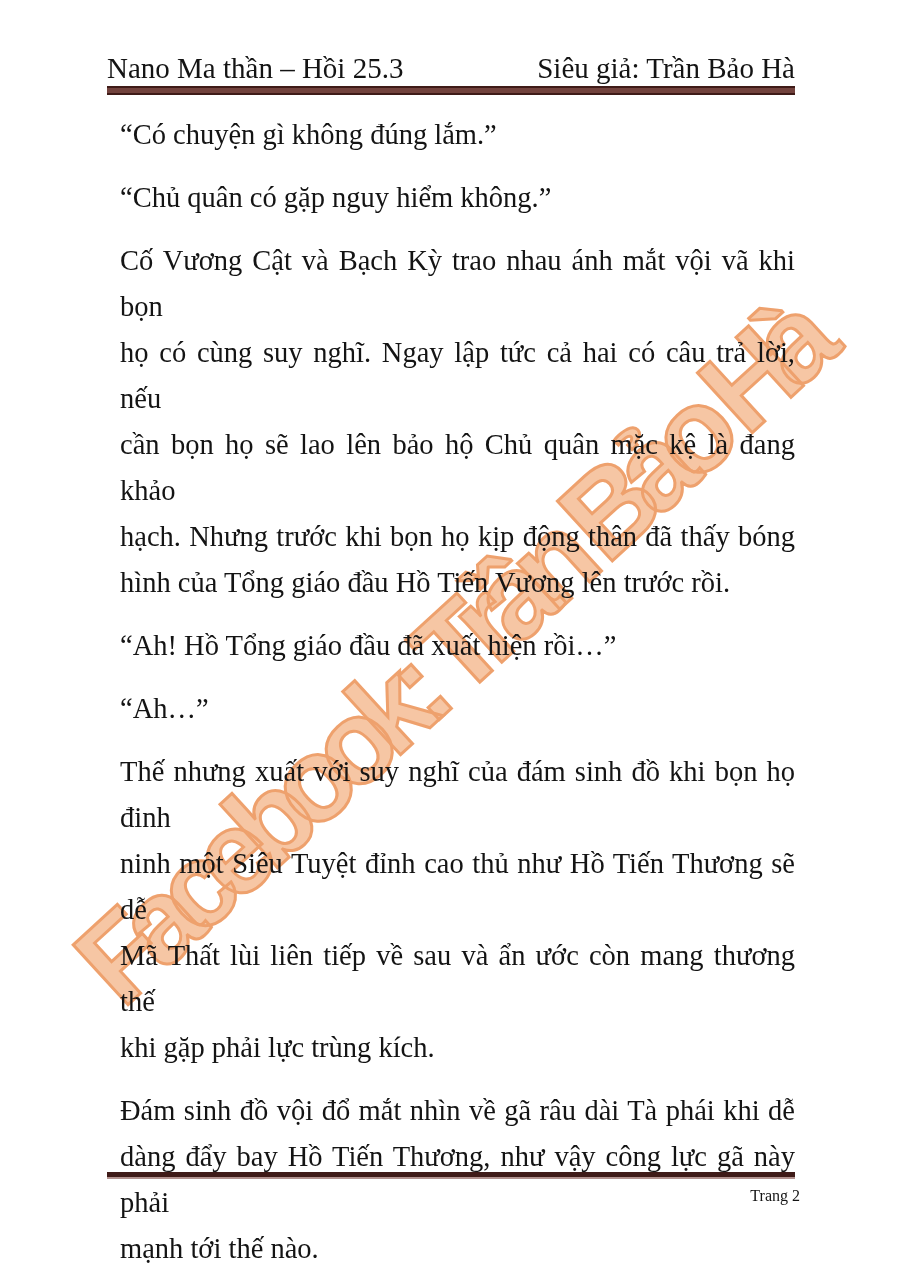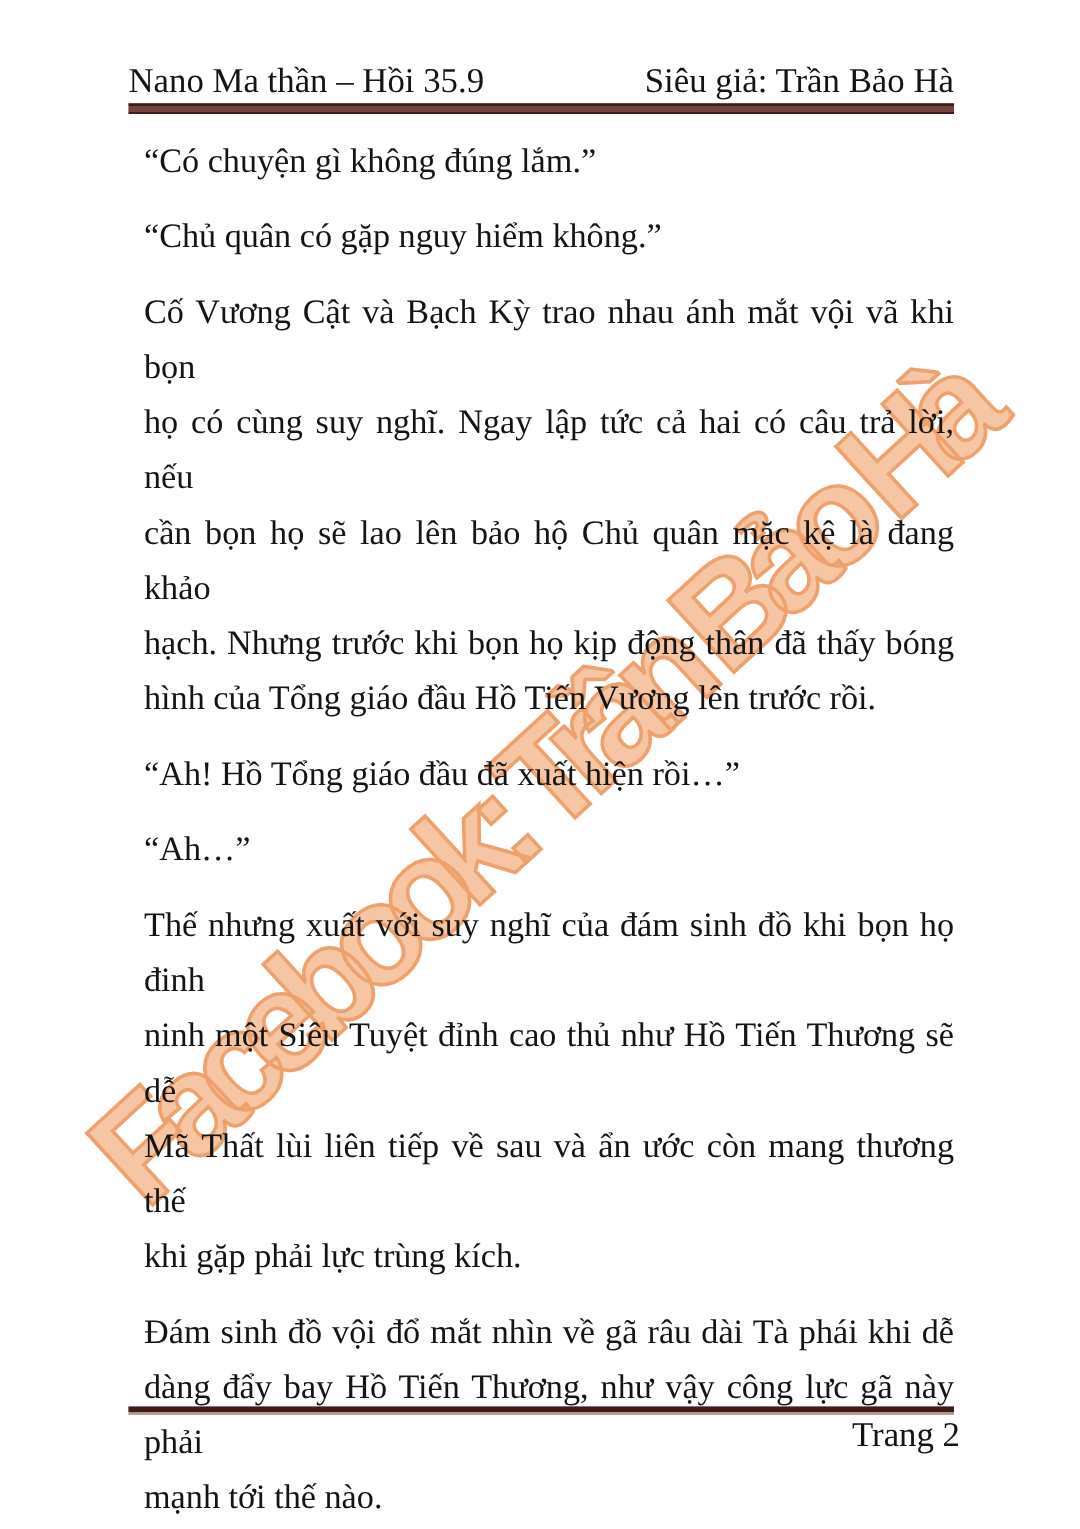--- a/index.html
+++ b/index.html
@@ -61,33 +61,33 @@
   
   .footer-rule{
     position:absolute;top:1172px;left:107px;right:105px;height:7px;
     background:linear-gradient(to bottom,
       var(--rule-dark,#3d1a17) 0 5px,
       var(--footer-thin,#b2928f) 5px 7px);
     z-index:2;
   }
   .footer-text{
     position:absolute;top:1181px;right:100px;
-    font-size:29px;line-height:30px;
+    font-size:16px;line-height:30px;
     z-index:2;
   }
 </style>
 </head>
 <body>
 
 <div class="page" style="color: rgb(20, 20, 20);">
 
   <div class="watermark">Facebook: Trần Bảo Hà</div>
 
   <div class="header">
-    <span>Nano Ma thần – Hồi 35.9</span>
+    <span>Nano Ma thần – Hồi 25.3</span>
     <span>Siêu giả: Trần Bảo Hà</span>
   </div>
 
   <div class="header-rule"></div>
 
   <div class="content">
       <p class="para">
         <span class="line last">“Có chuyện gì không đúng lắm.”</span>
       </p>
       <p class="para">

